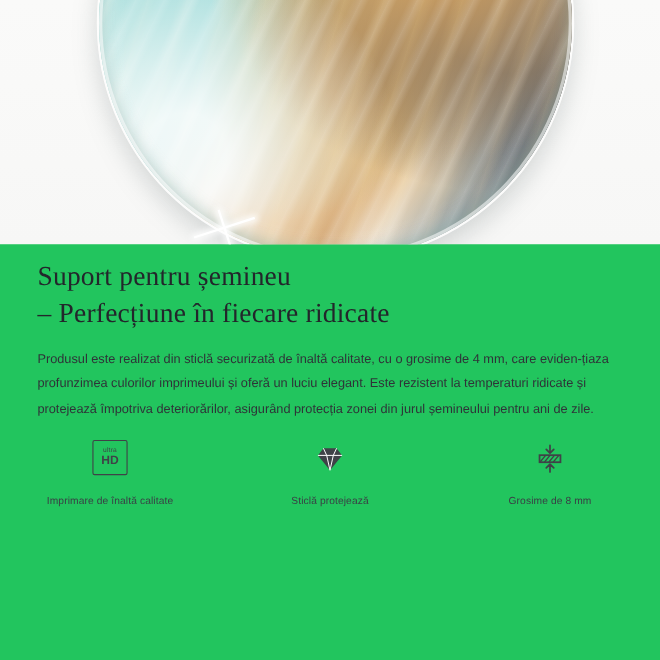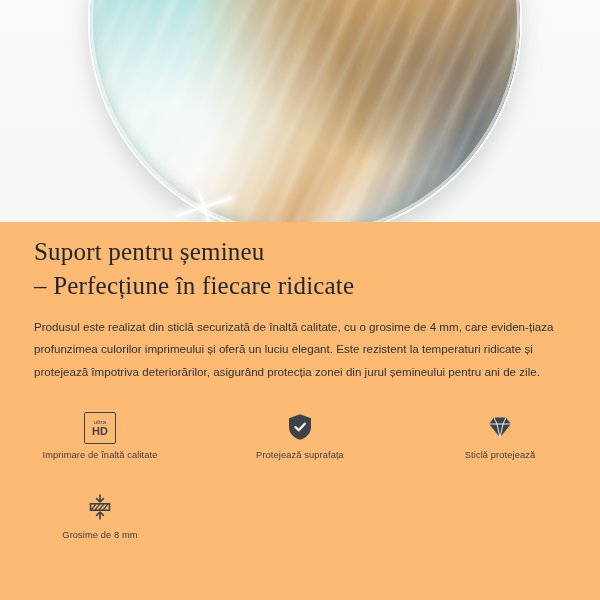--- a/index.html
+++ b/index.html
@@ -10,21 +10,21 @@
     width: 600px;
     height: 600px;
     background: #ffffff;
     font-family: "Liberation Sans", sans-serif;
     overflow: hidden;
   }
   .page {
     position: relative;
     width: 600px;
     height: 600px;
-    background: #fdba74;
+    background: #22c55e;
     overflow: hidden;
   }
 
   
   .hero {
     position: absolute;
     left: 0;
     top: 0;
     width: 600px;
     height: 222px;
@@ -170,21 +170,21 @@
   .feature {
     display: flex;
     flex-direction: column;
     align-items: center;
     justify-content: flex-start;
   }
   .feature-icon {
     width: 44px;
     height: 44px;
     display: flex;
-    align-items: flex-end;
+    align-items: flex-start;
     justify-content: center;
   }
   .feature-label {
     margin-top: 6px;
     font-size: 9.3px;
     color: #3a3f45;
     text-align: center;
     letter-spacing: .1px;
   }
   .ultrahd {
@@ -232,29 +232,20 @@
     <div class="feature">
       <div class="feature-icon">
         <div class="ultrahd">
           <span class="u1">ultra</span>
           <span class="u2">HD</span>
         </div>
       </div>
       <div class="feature-label">Imprimare de înaltă calitate</div>
     </div>
 
-    <div class="feature">
-      <div class="feature-icon">
-        <svg width="34" height="34" viewBox="0 0 34 34">
-          <path d="M17 4.2 L28 8.3 V17c0 6.6-4.6 10.8-11 12.8C10.6 27.8 6 23.6 6 17V8.3z" fill="#3f4247"></path>
-          <path d="M12.4 16.9 l3.3 3.4 6.1-6.6" fill="none" stroke="#ffffff" stroke-width="2.1" stroke-linecap="round" stroke-linejoin="round"></path>
-        </svg>
-      </div>
-      <div class="feature-label">Protejează suprafața</div>
-    </div>
 
     <div class="feature">
       <div class="feature-icon">
         <svg width="34" height="34" viewBox="0 0 34 34">
           <path d="M6 14 L11 7.5 H23 L28 14 L17 27.5 Z" fill="#3f4247"></path>
           <path d="M6 14 H28 M11 7.5 L14 14 L17 27.5 L20 14 L23 7.5" stroke="#ffffff" stroke-width="0.9" fill="none"></path>
         </svg>
       </div>
       <div class="feature-label">Sticlă protejează</div>
     </div>

